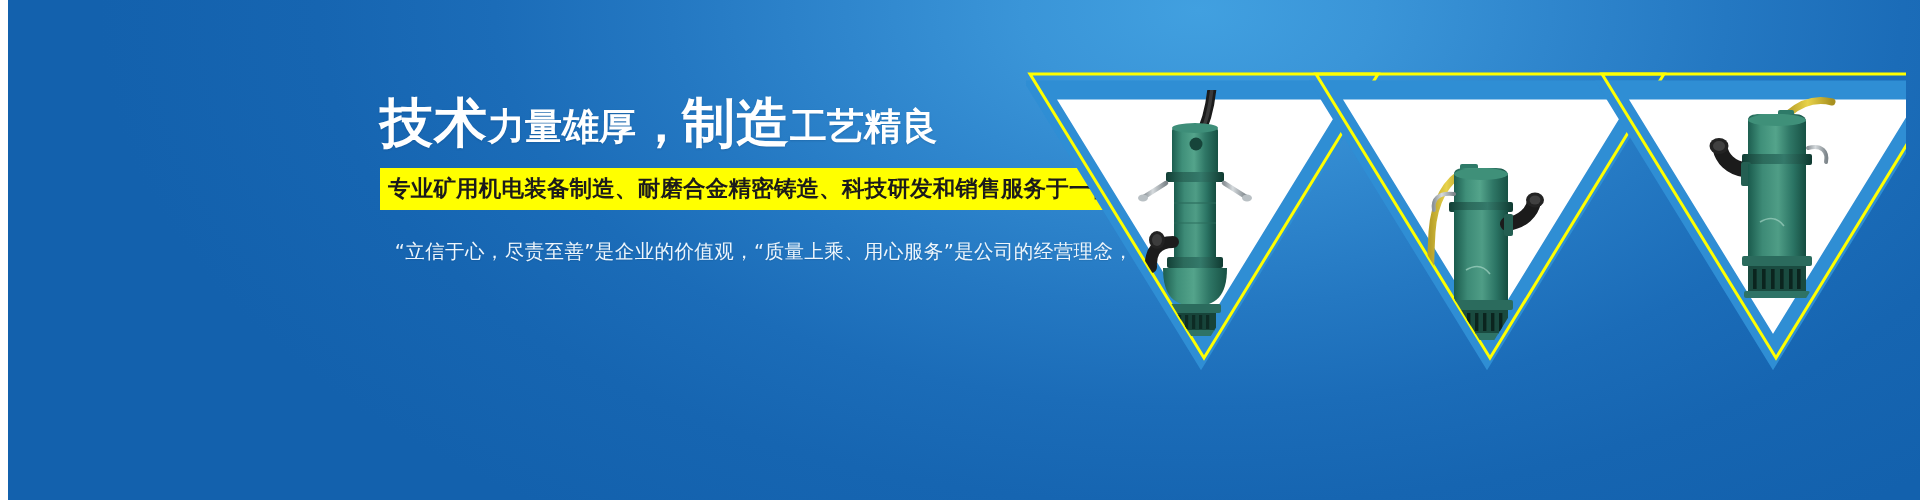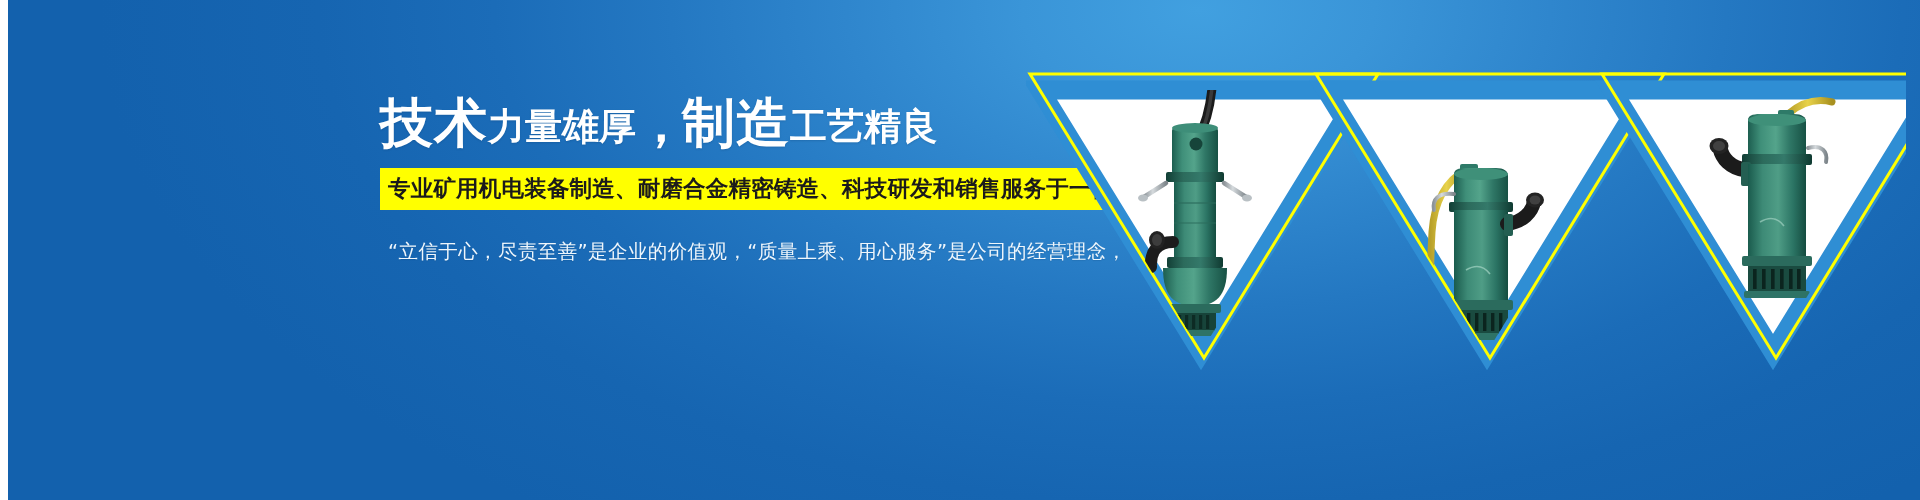--- a/index.html
+++ b/index.html
@@ -77,21 +77,21 @@
   .body-lines {
     margin-top: 22px;
     color: #eef6fc;
     font-size: 19.5px;
     line-height: 40px;
     letter-spacing: 0.4px;
     white-space: nowrap;
     text-shadow: 0 1px 1px rgba(0,40,80,0.14);
   }
   .body-lines .line { display: block; }
-  .body-lines .line.indent { padding-left: 8px; }
+  .body-lines .line.indent { padding-left: 8px; text-align: center; }
 
   
   .graphics {
     position: absolute;
     left: 1018px;
     top: 52px;
     width: 880px;
     height: 320px;
   }
   .graphics svg { display: block; }

